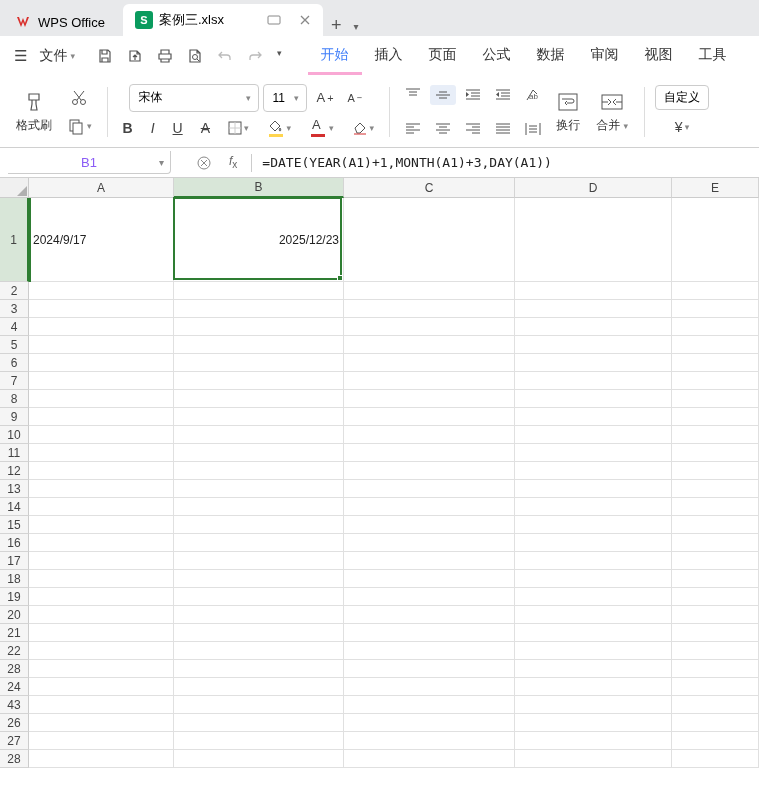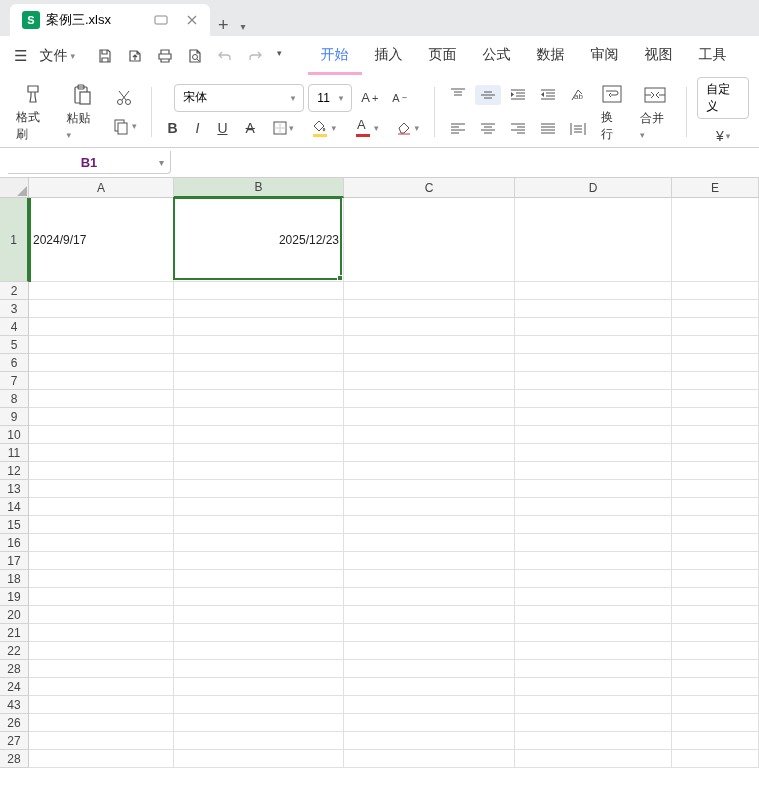--- a/index.html
+++ b/index.html
@@ -39,21 +39,21 @@
     .font-size-sel { width: 44px; }
     .big-tool { display: flex; flex-direction: column; align-items: center; padding: 2px 6px; cursor: pointer; gap: 2px; }
     .big-tool-icon { font-size: 22px; color: #444; height: 26px; display: flex; align-items: center; }
     .color-bar { position: absolute; bottom: 0; left: 2px; right: 2px; height: 3px; }
     .icon-stack { position: relative; display: inline-block; width: 18px; height: 18px; }
     .custom-btn { border: 1px solid #ccc; border-radius: 4px; padding: 3px 8px; font-size: 12px; cursor: pointer; }
     
     
     .formula-row { height: 30px; display: flex; align-items: stretch; border-bottom: 1px solid #d0d0d0; }
     .name-box { width: 163px; border: 1px solid #ccc; border-top: none; border-left: none; border-radius: 0 0 4px 0; margin: 3px 0 3px 8px; display: flex; align-items: center; justify-content: center; position: relative; background: #fff; }
-    .name-box-text { font-size: 13px; color: #701a75; font-weight: bold; }
+    .name-box-text { font-size: 13px; color: #8b5cf6; }
     .name-box-dd { position: absolute; right: 6px; color: #888; font-size: 10px; }
     .formula-bar { flex: 1; display: flex; align-items: center; padding: 0 8px; gap: 10px; margin-left: 14px; }
     .fb-btn { color: #666; cursor: pointer; padding: 2px 4px; }
     .fb-sep { width: 1px; height: 18px; background: #ccc; }
     .formula-input { font-family: "Consolas", monospace; font-size: 13px; color: #222; flex: 1; padding: 2px 0; border: none; outline: none; }
     
     
     .grid-wrap { position: relative; }
     .corner { position: absolute; left: 0; top: 0; width: 29px; height: 20px; background: #f0f0f0; border-right: 1px solid #ccc; border-bottom: 1px solid #ccc; display: flex; align-items: flex-end; justify-content: flex-end; }
     .corner::after { content: ""; border-style: solid; border-width: 0 0 10px 10px; border-color: transparent transparent #b0b0b0 transparent; margin: 0 1px 1px 0; }
@@ -72,20 +72,26 @@
     .selection { position: absolute; border: 2px solid #2e7d32; pointer-events: none; }
     .sel-handle { position: absolute; right: -3px; bottom: -3px; width: 6px; height: 6px; background: #2e7d32; border: 1px solid #fff; }
     .row-sel-bar { position: absolute; left: 29px; top: 20px; width: 2px; height: 84px; background: #2e7d32; }
     
     svg { display: block; }
   </style>
 </head>
 <body>
 
 <div class="tabs-bar">
+  <div class="app-tab">
+    <svg class="wps-icon" viewBox="0 0 16 16">
+        <path fill="#d9302c" d="M1 3 L5 13 L7 8 L9 13 L13 3 L11 3 L9 9 L7 4 L5 9 L3 3 Z"></path>
+      </svg>
+    <span>WPS Office</span>
+  </div>
   <div class="app-tab doc">
     <span class="sheet-icon">S</span>
     <span>案例三.xlsx</span>
     <span class="tab-spacer"></span>
     <span class="tab-ctrl">
         <svg width="14" height="12" viewBox="0 0 14 12">
           <rect x="1" y="2" width="12" height="8" rx="1" fill="none" stroke="#888" stroke-width="1"></rect>
         </svg>
       </span>
     <span class="tab-ctrl">
@@ -153,30 +159,20 @@
 
 <div class="toolbar">
   <div class="big-tool">
     <span class="big-tool-icon">
         <svg width="22" height="22" viewBox="0 0 22 22">
           <path fill="none" stroke="#555" stroke-width="1.2" d="M6 3h10v6H6z M9 9v4l-1 6h6l-1-6V9"></path>
         </svg>
       </span>
     <span class="tool-label">格式刷</span>
   </div>
-  <div class="big-tool">
-    <span class="big-tool-icon">
-        <svg width="22" height="22" viewBox="0 0 22 22">
-          <rect x="4" y="3" width="12" height="16" rx="1" fill="none" stroke="#555" stroke-width="1.2"></rect>
-          <rect x="7" y="1" width="6" height="4" rx="1" fill="none" stroke="#555" stroke-width="1.2"></rect>
-          <rect x="9" y="8" width="10" height="12" fill="#fff" stroke="#555" stroke-width="1.2"></rect>
-        </svg>
-      </span>
-    <span class="tool-label"><span>粘贴</span> <span class="dd-caret">▾</span></span>
-  </div>
   <div class="tool-col">
     <span class="tool-btn">
         <svg width="18" height="18" viewBox="0 0 18 18">
           <circle cx="5" cy="13" r="2.5" fill="none" stroke="#555"></circle>
           <circle cx="13" cy="13" r="2.5" fill="none" stroke="#555"></circle>
           <path stroke="#555" d="M7 11L14 2 M11 11L4 2"></path>
         </svg>
       </span>
     <span class="tool-btn">
         <svg width="18" height="18" viewBox="0 0 18 18">
@@ -329,20 +325,31 @@
     <div class="tool-row">
       <span class="tool-btn">¥ <span class="dd-caret">▾</span></span>
     </div>
   </div>
 </div>
 
 <div class="formula-row">
   <div class="name-box">
     <span class="name-box-text">B1</span>
     <span class="name-box-dd dd-caret">▾</span>
+  </div>
+  <div class="formula-bar">
+    <span class="fb-btn">
+        <svg width="14" height="14" viewBox="0 0 14 14">
+          <circle cx="7" cy="7" r="6" fill="none" stroke="#888"></circle>
+          <path stroke="#888" d="M4 4l6 6M10 4l-6 6"></path>
+        </svg>
+      </span>
+    <span class="fb-btn"><i>f</i><sub>x</sub></span>
+    <span class="fb-sep"></span>
+    <span class="formula-input">=DATE(YEAR(A1)+1,MONTH(A1)+3,DAY(A1))</span>
   </div>
 </div>
 
 <div class="grid-wrap">
   <div class="corner"></div>
   <div class="col-headers" id="col-headers">
       <div class="col-h" style="width: 145px;">A</div>
       <div class="col-h sel" style="width: 170px;">B</div>
       <div class="col-h" style="width: 171px;">C</div>
       <div class="col-h" style="width: 157px;">D</div>

